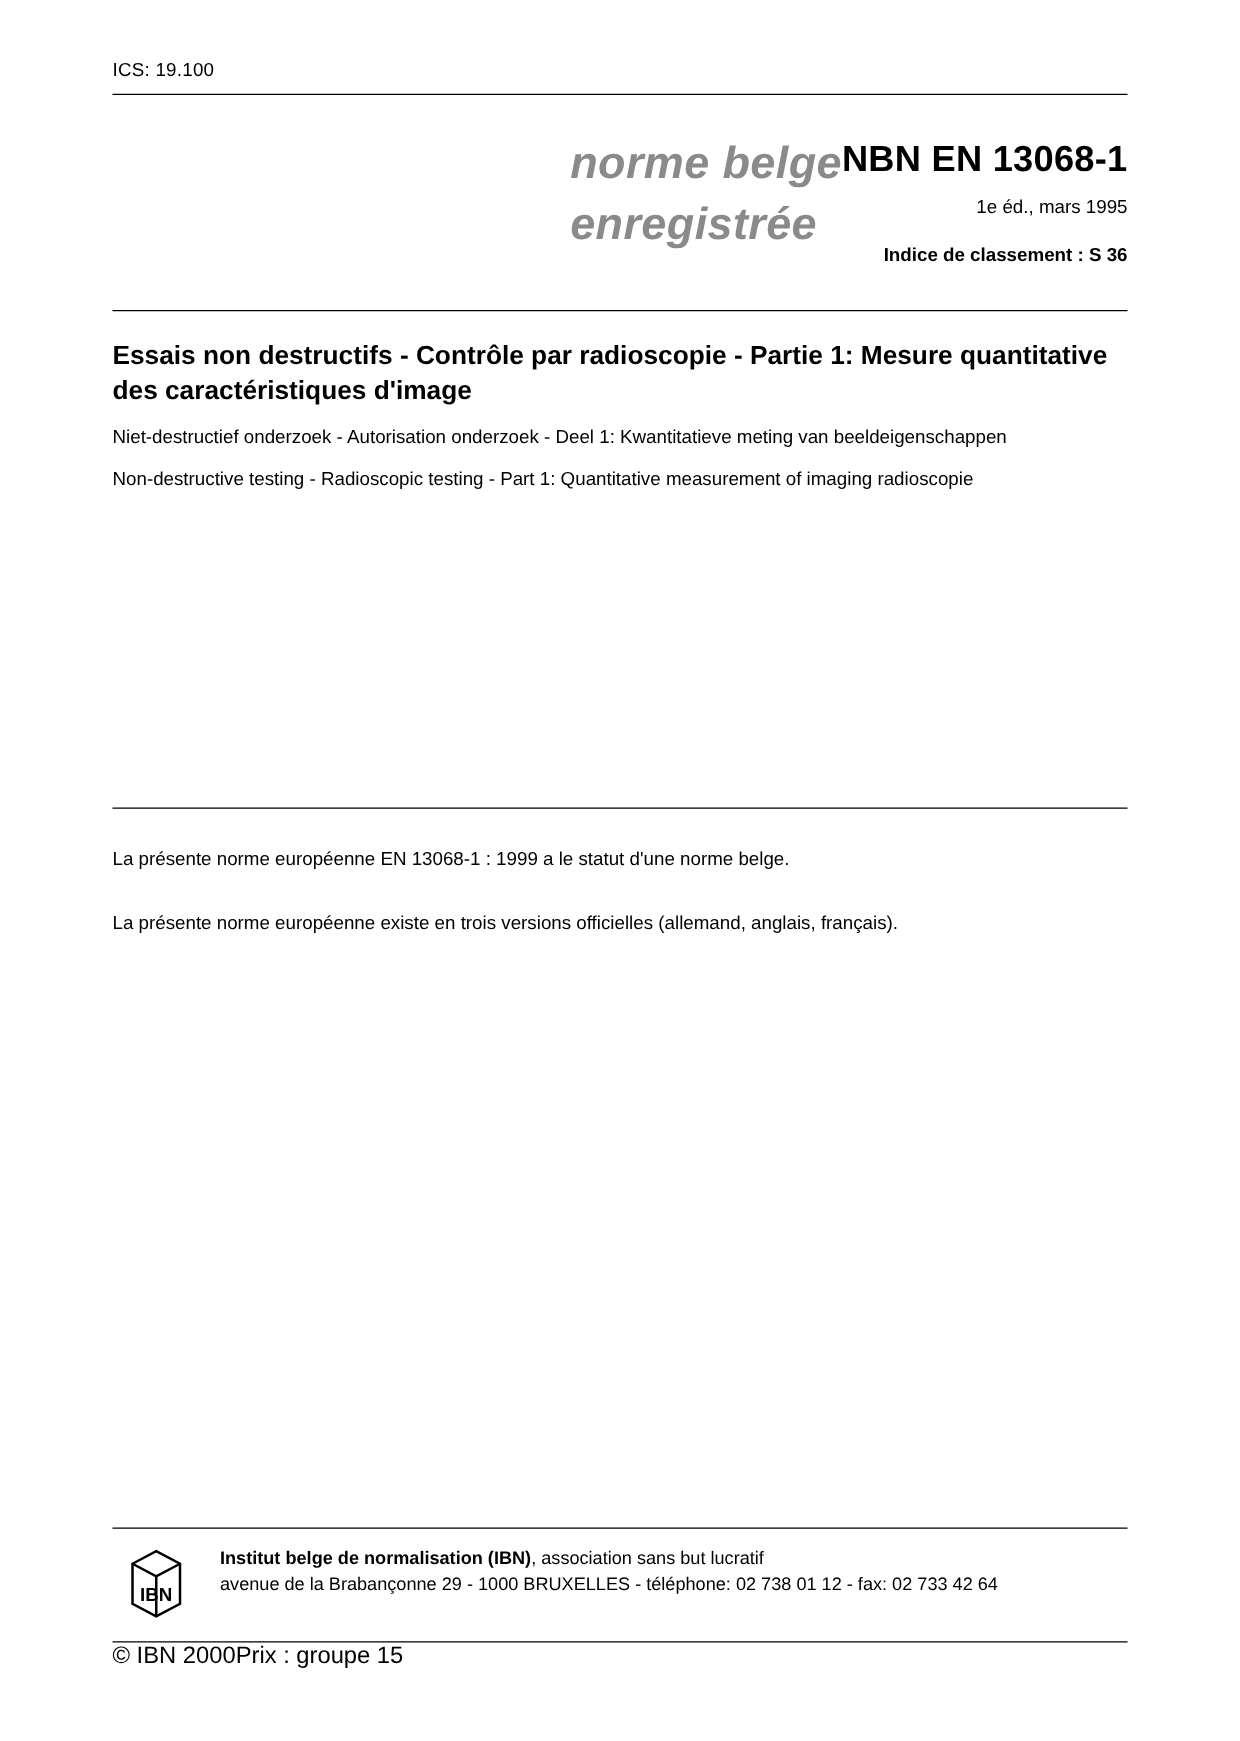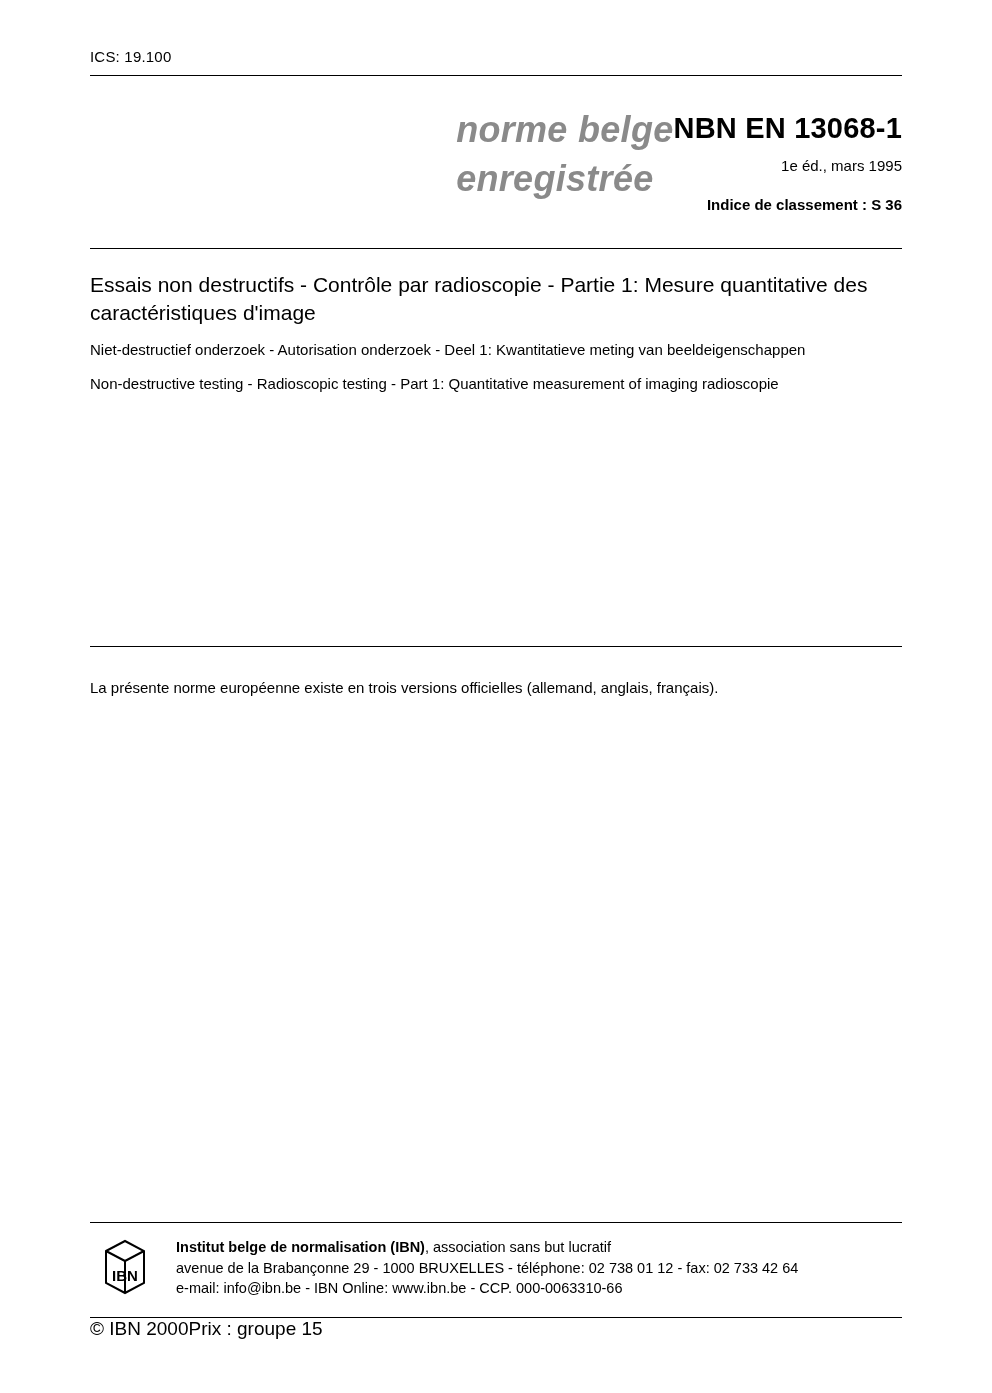--- a/index.html
+++ b/index.html
@@ -77,21 +77,21 @@
   }
 
   .rule2 {
     border-top: 1.6px solid #000;
     margin-top: 22px;
   }
 
   
   .title-fr {
     font-size: 21px;
-    font-weight: normal;
+    font-weight: bold;
     line-height: 1.32;
     margin-top: 22px;
   }
   .title-nl {
     font-size: 15px;
     line-height: 1.35;
     margin-top: 14px;
   }
   .title-en {
     font-size: 15px;
@@ -185,41 +185,41 @@
 
     <div class="title-fr">Essais non destructifs - Contrôle par radioscopie - Partie 1: Mesure quantitative des caractéristiques d'image</div>
     <div class="title-nl">Niet-destructief onderzoek - Autorisation onderzoek - Deel 1: Kwantitatieve meting van beeldeigenschappen</div>
     <div class="title-en">Non-destructive testing - Radioscopic testing - Part 1: Quantitative measurement of imaging radioscopie</div>
 
     <div class="spacer-block"></div>
 
     <div class="rule3"></div>
 
 
+    <div class="para">La présente norme européenne EN 13068-1 : 1999 a le statut d'une norme belge.</div>
     <div class="para">La présente norme européenne existe en trois versions officielles (allemand, anglais, français).</div>
 
   </div>
 
   <div class="footer">
     <div class="footer-rule"></div>
     <div class="footer-body">
       <div class="logo">
         <svg viewBox="0 0 54 56" width="54" height="56" xmlns="http://www.w3.org/2000/svg">
           <polygon points="8,12 27,2 46,12 46,44 27,54 8,44" fill="#ffffff" stroke="#000000" stroke-width="2"></polygon>
           <polyline points="8,12 27,22 46,12" fill="none" stroke="#000000" stroke-width="2"></polyline>
           <line x1="27" y1="22" x2="27" y2="54" stroke="#000000" stroke-width="2"></line>
           <text x="27" y="42" font-family="Liberation Sans, sans-serif" font-size="15" font-weight="bold" text-anchor="middle" fill="#000000">IBN</text>
         </svg>
       </div>
       <div class="footer-text">
         <div>
           <span class="org">Institut belge de normalisation (IBN)</span><span>,  association sans but lucratif</span>
         </div>
         <div>avenue de la Brabançonne 29 - 1000 BRUXELLES - téléphone: 02 738 01 12 - fax: 02 733 42 64</div>
-        <div>e-mail: info@ibn.be  - IBN Online: www.ibn.be - CCP. 000-0063310-66</div>
       </div>
     </div>
     <div class="footer-bottom-rule"></div>
     <div class="footer-bottom">
       <div>© IBN 2000</div>
       <div>Prix : groupe 15</div>
     </div>
   </div>
 
 </div>

